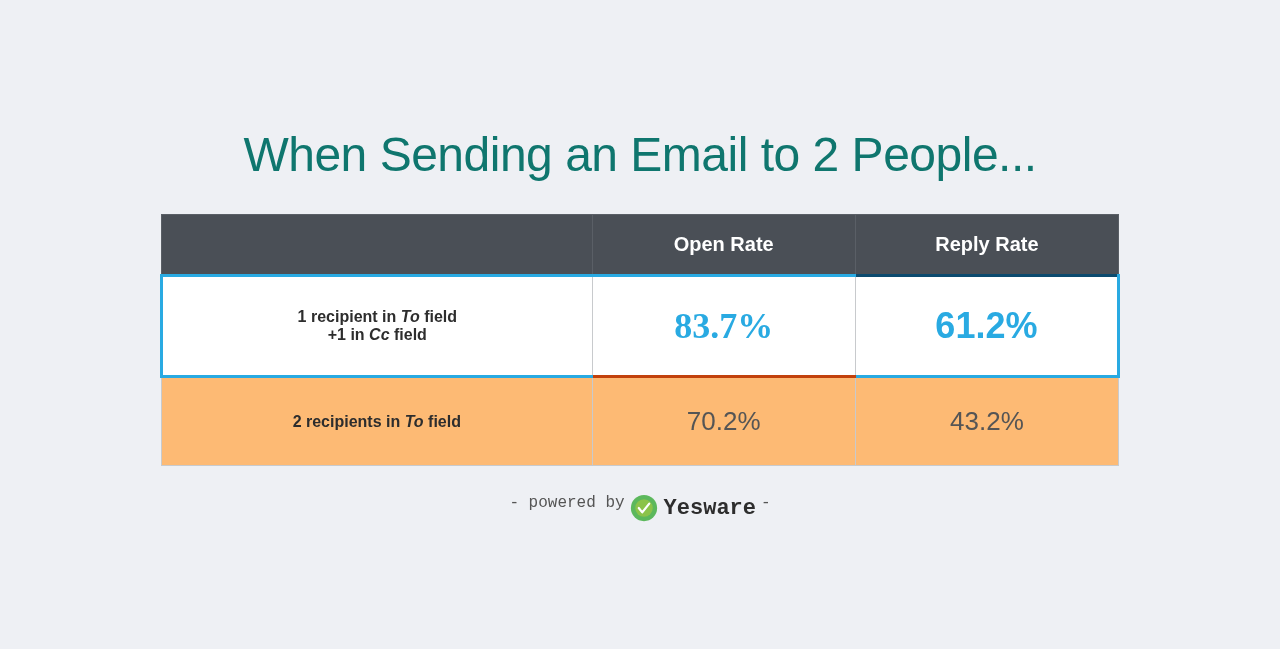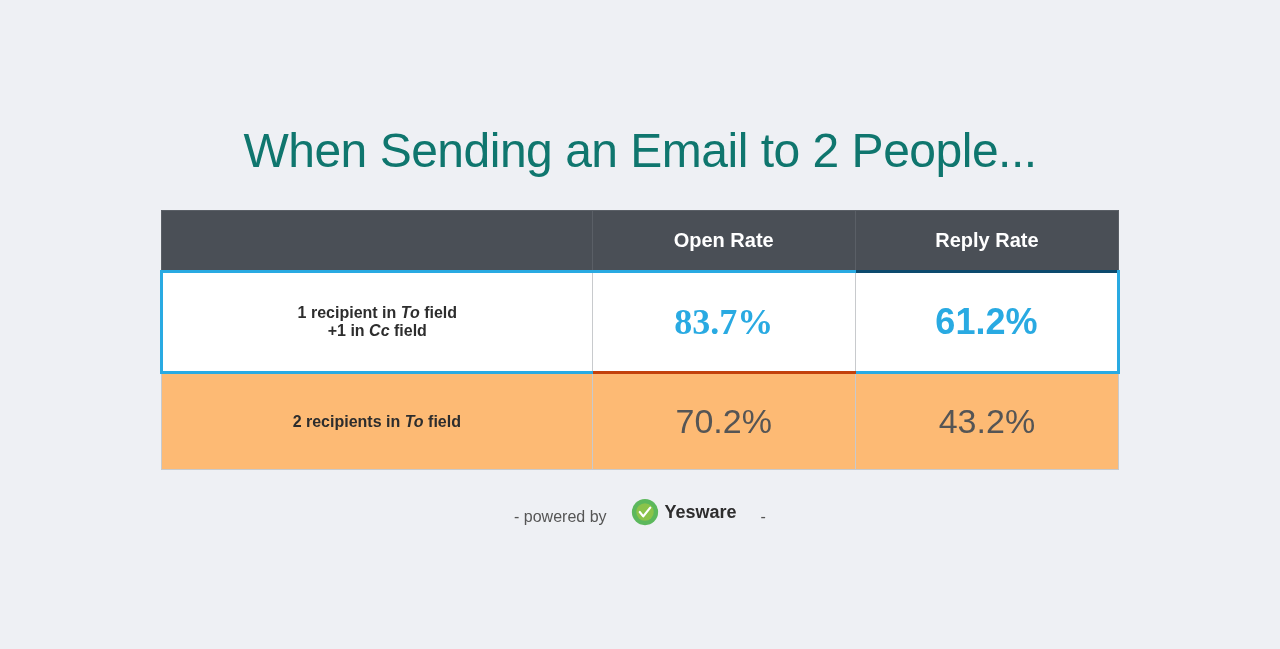--- a/index.html
+++ b/index.html
@@ -86,50 +86,51 @@
     }
 
     .value-highlight {
       color: #29aae2;
       font-size: 36px;
       font-weight: 700;
     }
 
     .value-normal {
       color: #555;
-      font-size: 34px;
+      font-size: 26px;
       font-weight: 400;
     }
 
     .row-normal td {
       background-color: #fdba74;
     }
 
     .footer {
       margin-top: 28px;
       display: flex;
-      align-items: flex-end;
-      gap: 24px;
-      font-size: 16px;
-      color: #555;
+      align-items: flex-start;
+      gap: 5px;
+      font-size: 16px;
+      color: #555;
+      font-family: Liberation Mono, monospace;
     }
 
     .yesware-logo {
       display: flex;
       align-items: center;
       gap: 6px;
     }
 
     .yesware-icon {
       width: 28px;
       height: 28px;
     }
 
     .yesware-name {
-      font-size: 18px;
+      font-size: 22px;
       font-weight: 700;
       color: #2d2d2d;
     }
 
     .footer-dash {
       color: #555;
       font-size: 16px;
     }
 
     .powered-by-text {

